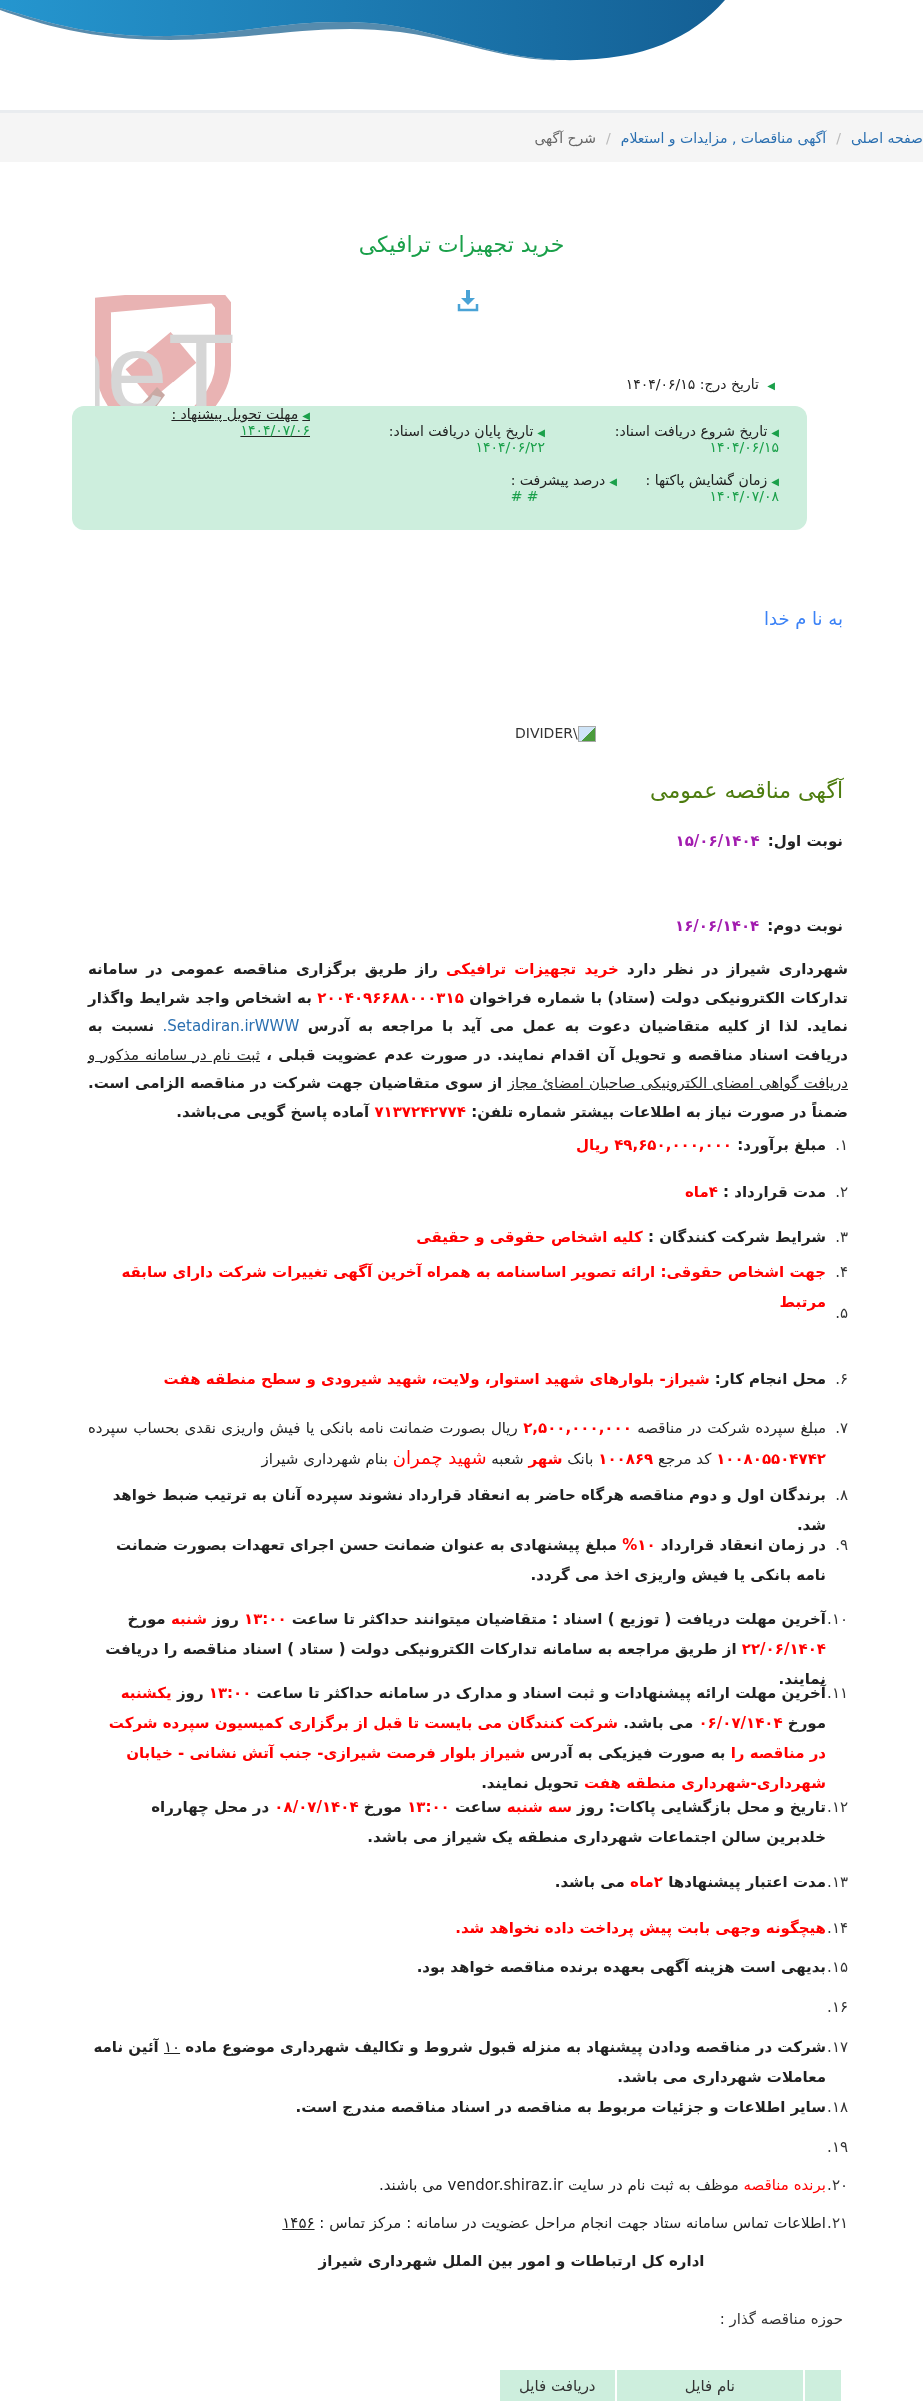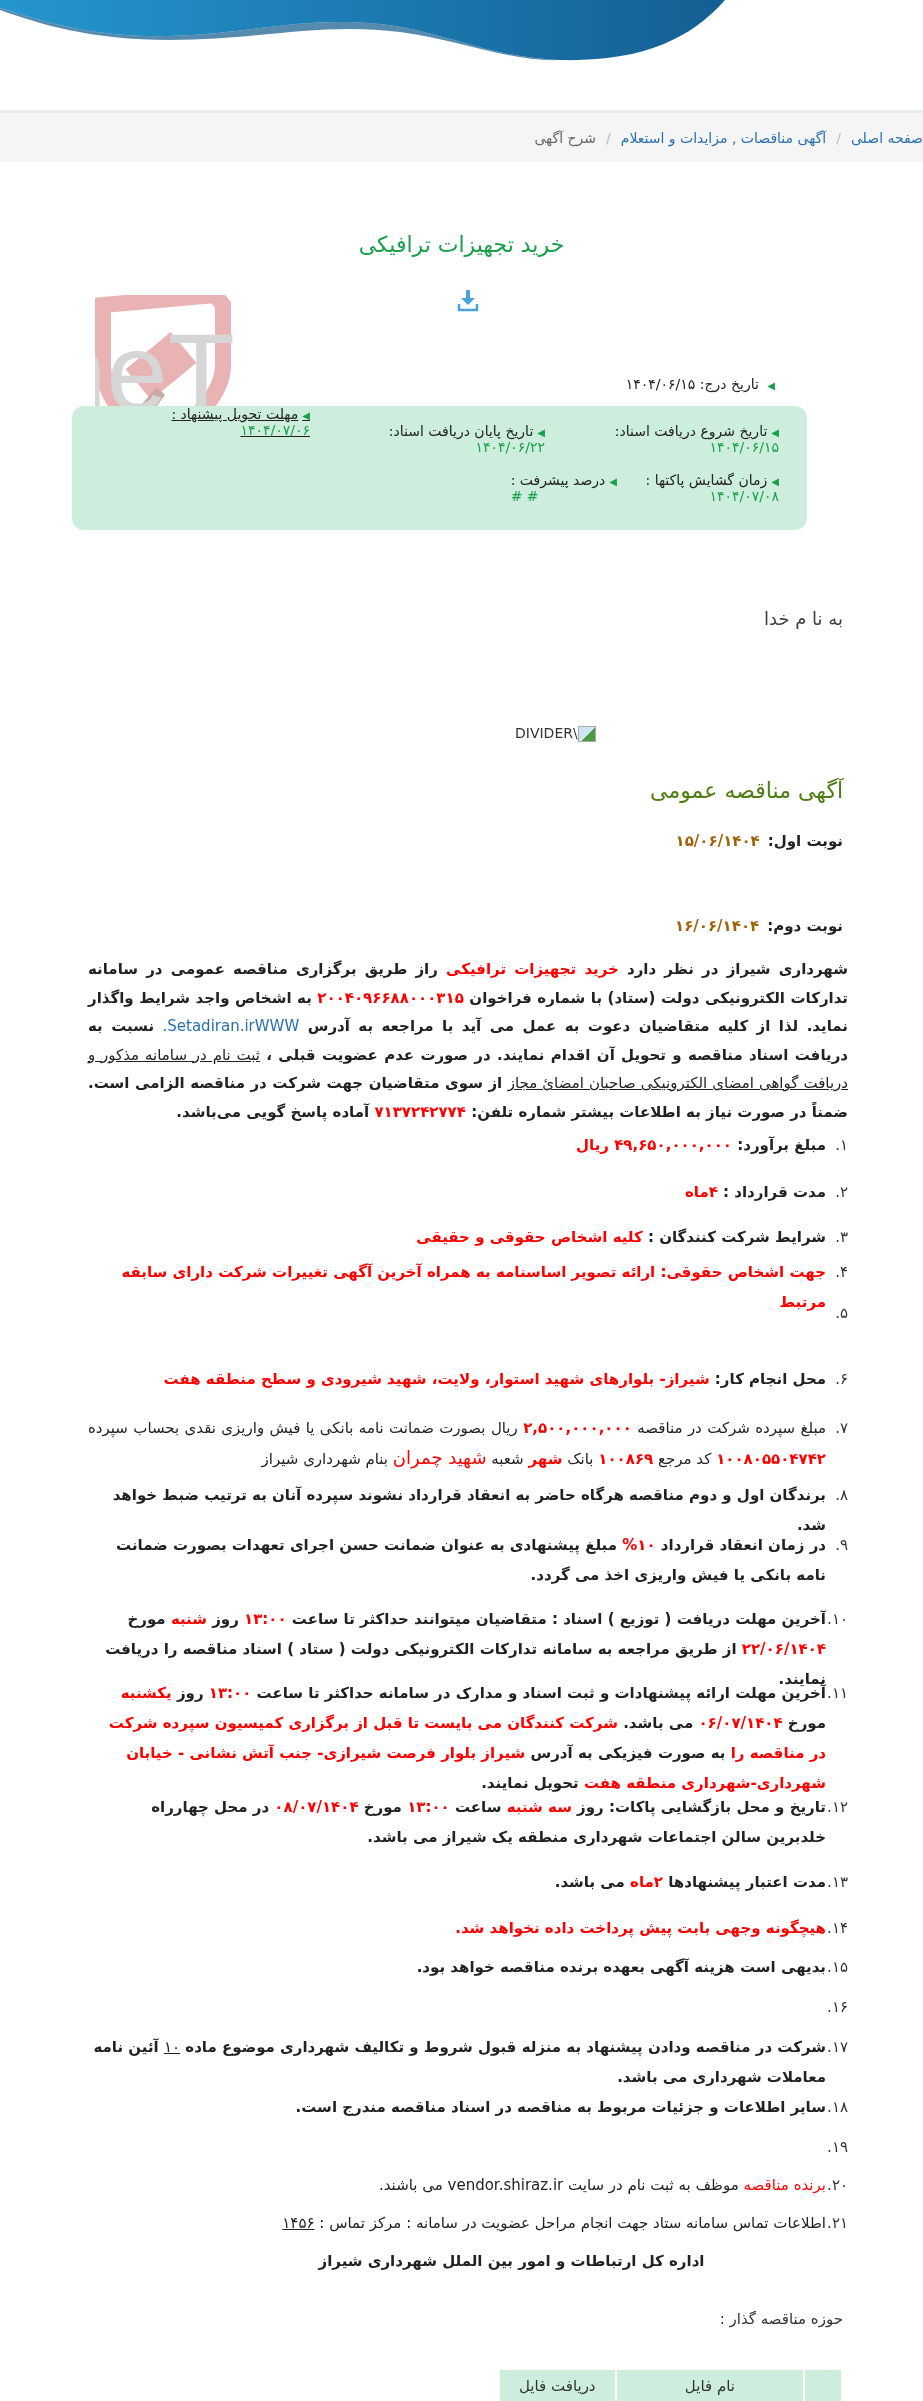--- a/index.html
+++ b/index.html
@@ -40,26 +40,26 @@
   .posted {
     position: absolute; top: 376px; right: 148px; font-size: 14px; color: #222;
   }
   .tri { color: #1aa04a; font-size: 10px; margin-left: 4px; }
   .info-box {
     position: absolute; top: 406px; left: 72px; width: 735px; height: 124px;
     background: #cdeedd; border-radius: 12px;
   }
   .info-item { position: absolute; font-size: 14px; color: #222; }
   .info-item .val { display: block; color: #1aa04a; margin-top: 0; }
-  .bism { position: absolute; top: 608px; right: 80px; font-size: 18px; color: #404040; }
+  .bism { position: absolute; top: 608px; right: 80px; font-size: 18px; color: #3b82f6; }
   .divider-img { position: absolute; top: 725px; left: 515px; font-size: 14px; color: #333; direction: ltr; }
   .divider-img .broken { display: inline-block; width: 18px; height: 16px; border: 1px solid #aaa; background: linear-gradient(135deg,#cfe4f7 55%,#4b9b3c 55%); vertical-align: middle; }
   .notice-title { position: absolute; top: 778px; right: 80px; font-size: 22px; color: #4d7c0f; }
   .turn { position: absolute; right: 80px; font-size: 15px; font-weight: bold; color: #222; }
-  .turn .red { color: #a16207; margin-right: 8px; }
+  .turn .red { color: #a21caf; margin-right: 8px; }
   .para {
     position: absolute; top: 955px; left: 88px; width: 760px;
     font-size: 15px; font-weight: bold; color: #222; line-height: 28.5px; text-align: justify;
   }
   .red { color: #ff0000; }
   .blue { color: #2a6fb0; font-weight: normal; }
   .uline { text-decoration: underline; font-weight: normal; }
   ol.items {
     position: absolute; top: 1130px; left: 88px; width: 760px;
     list-style: none;

